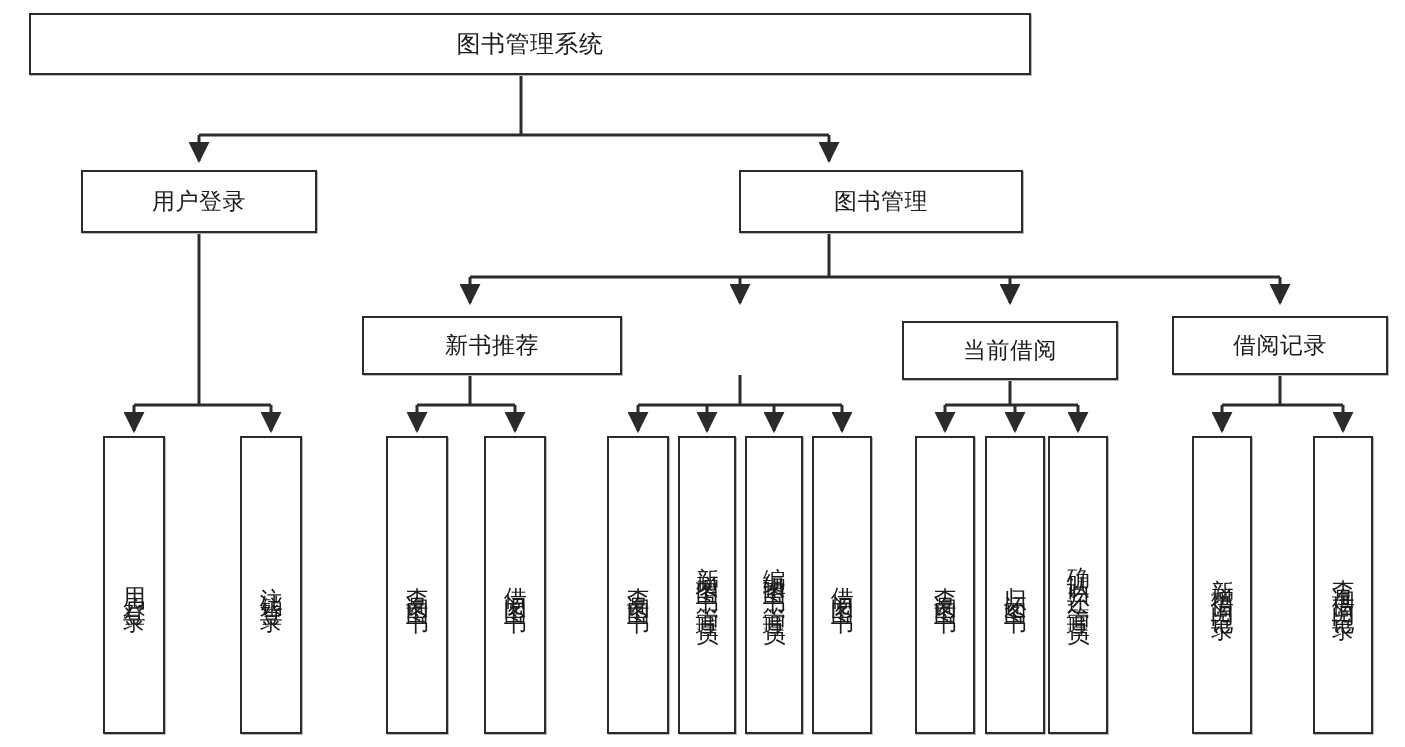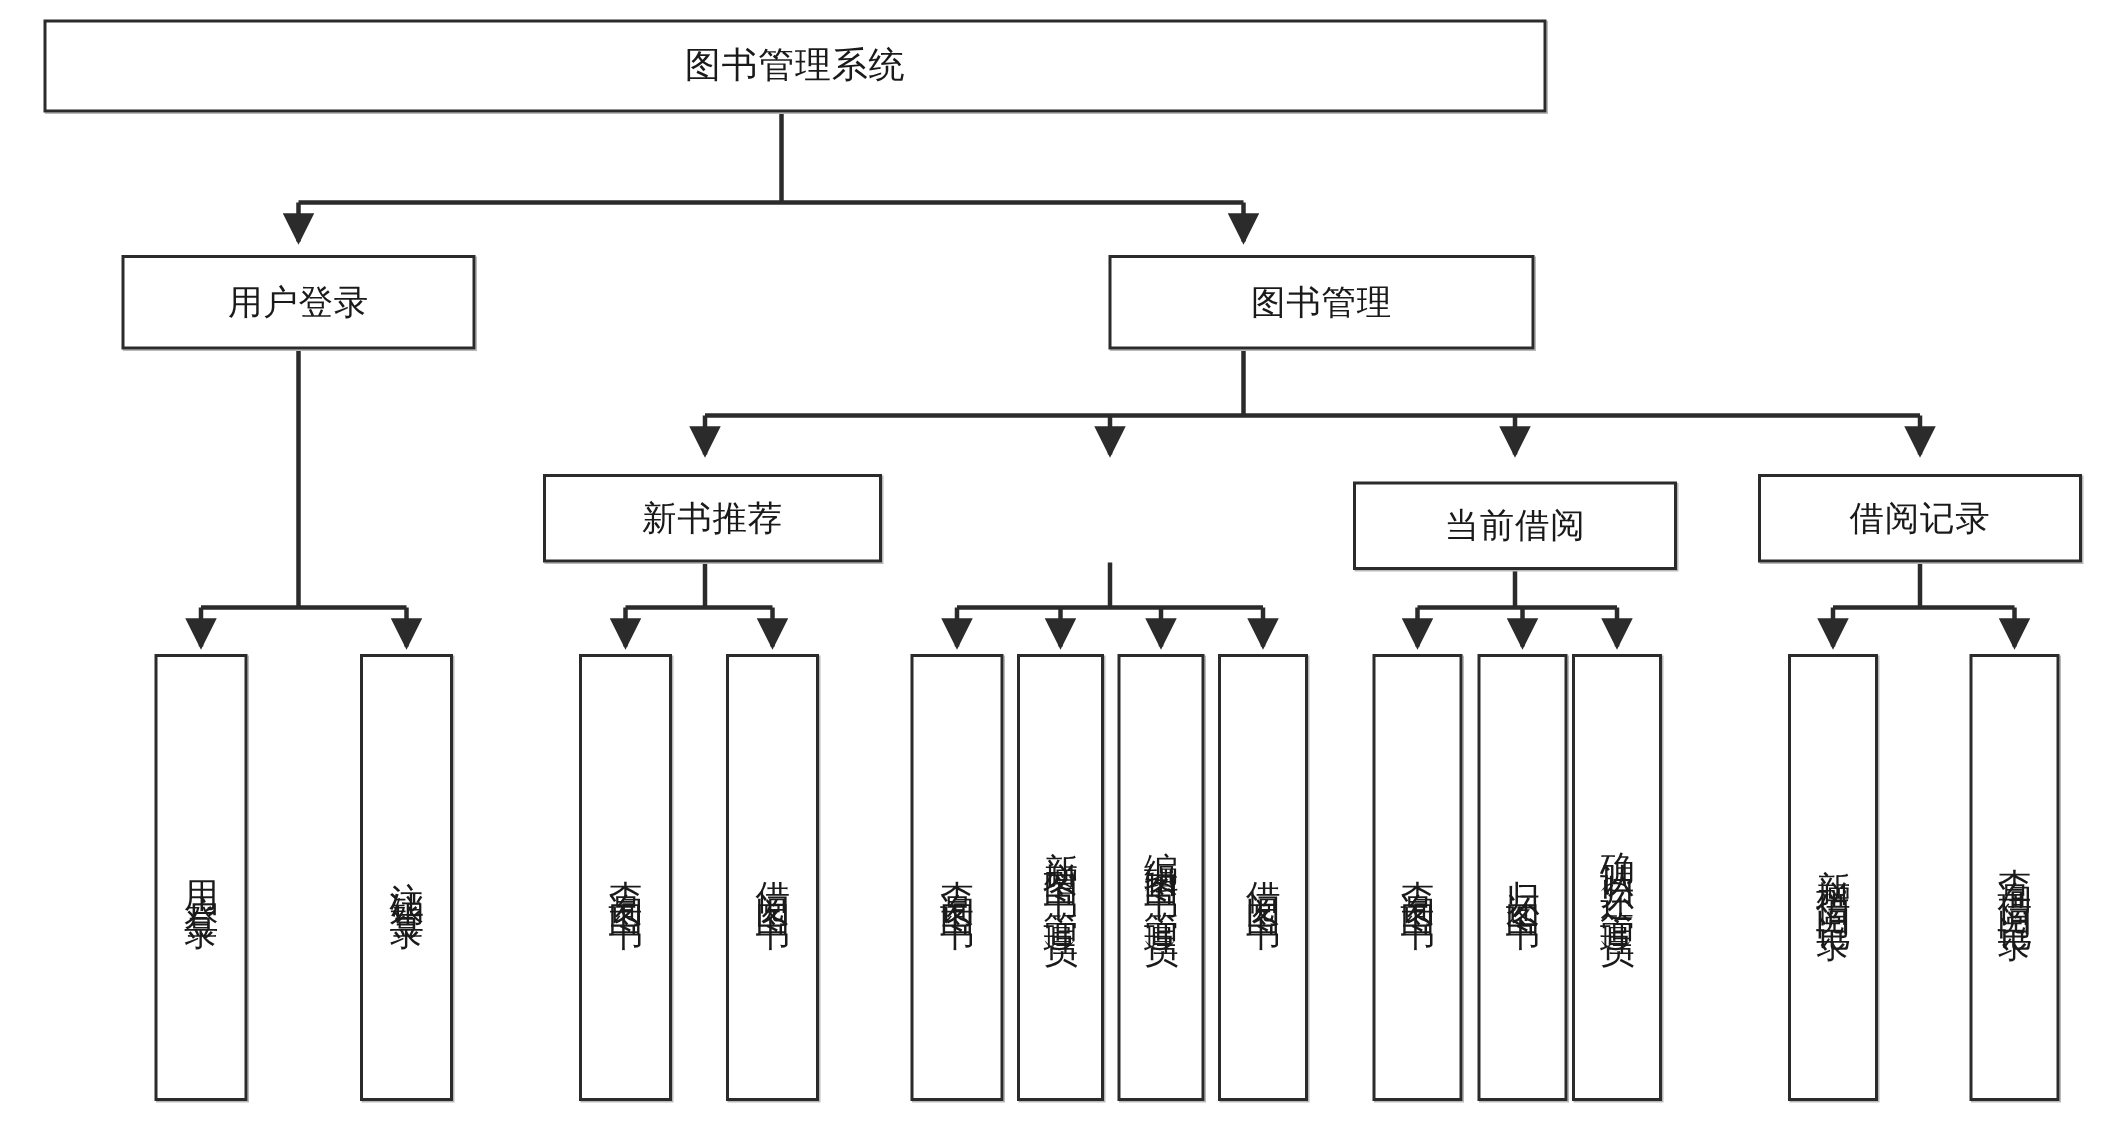--- a/index.html
+++ b/index.html
@@ -107,21 +107,21 @@
         <path d="M 1222 405 L 1222 431" marker-end="url(#arrow)"></path>
         <path d="M 1343 405 L 1343 431" marker-end="url(#arrow)"></path>
       </g>
   </svg>
 
   <div class="node root h" style="left: 29px; top: 13px; width: 1002px; height: 62px;">图书管理系统</div>
 
   <div class="node h" style="left: 81px; top: 170px; width: 236px; height: 63px;">用户登录</div>
   <div class="node h" style="left: 711px; top: 170px; width: 284px; height: 63px; margin-left: 28px;">图书管理</div>
 
-  <div class="node h" style="left: 362px; top: 316px; width: 226px; height: 59px;">新书推荐</div>
+  <div class="node h" style="left: 362px; top: 316px; width: 260px; height: 59px;">新书推荐</div>
   <div class="node h" style="left: 902px; top: 321px; width: 216px; height: 59px;">当前借阅</div>
   <div class="node h" style="left: 1172px; top: 316px; width: 216px; height: 59px;">借阅记录</div>
 
   <div class="node v" style="left: 103px; top: 436px; width: 62px; height: 298px;">用户登录</div>
   <div class="node v" style="left: 240px; top: 436px; width: 62px; height: 298px;">注销登录</div>
   <div class="node v" style="left: 386px; top: 436px; width: 62px; height: 298px;">查询图书</div>
   <div class="node v" style="left: 484px; top: 436px; width: 62px; height: 298px;">借阅图书</div>
   <div class="node v" style="left: 607px; top: 436px; width: 62px; height: 298px;">查询图书</div>
   <div class="node v" style="left: 678px; top: 436px; width: 58px; height: 298px;">新增图书（管理员）</div>
   <div class="node v" style="left: 745px; top: 436px; width: 58px; height: 298px;">编辑图书（管理员）</div>

